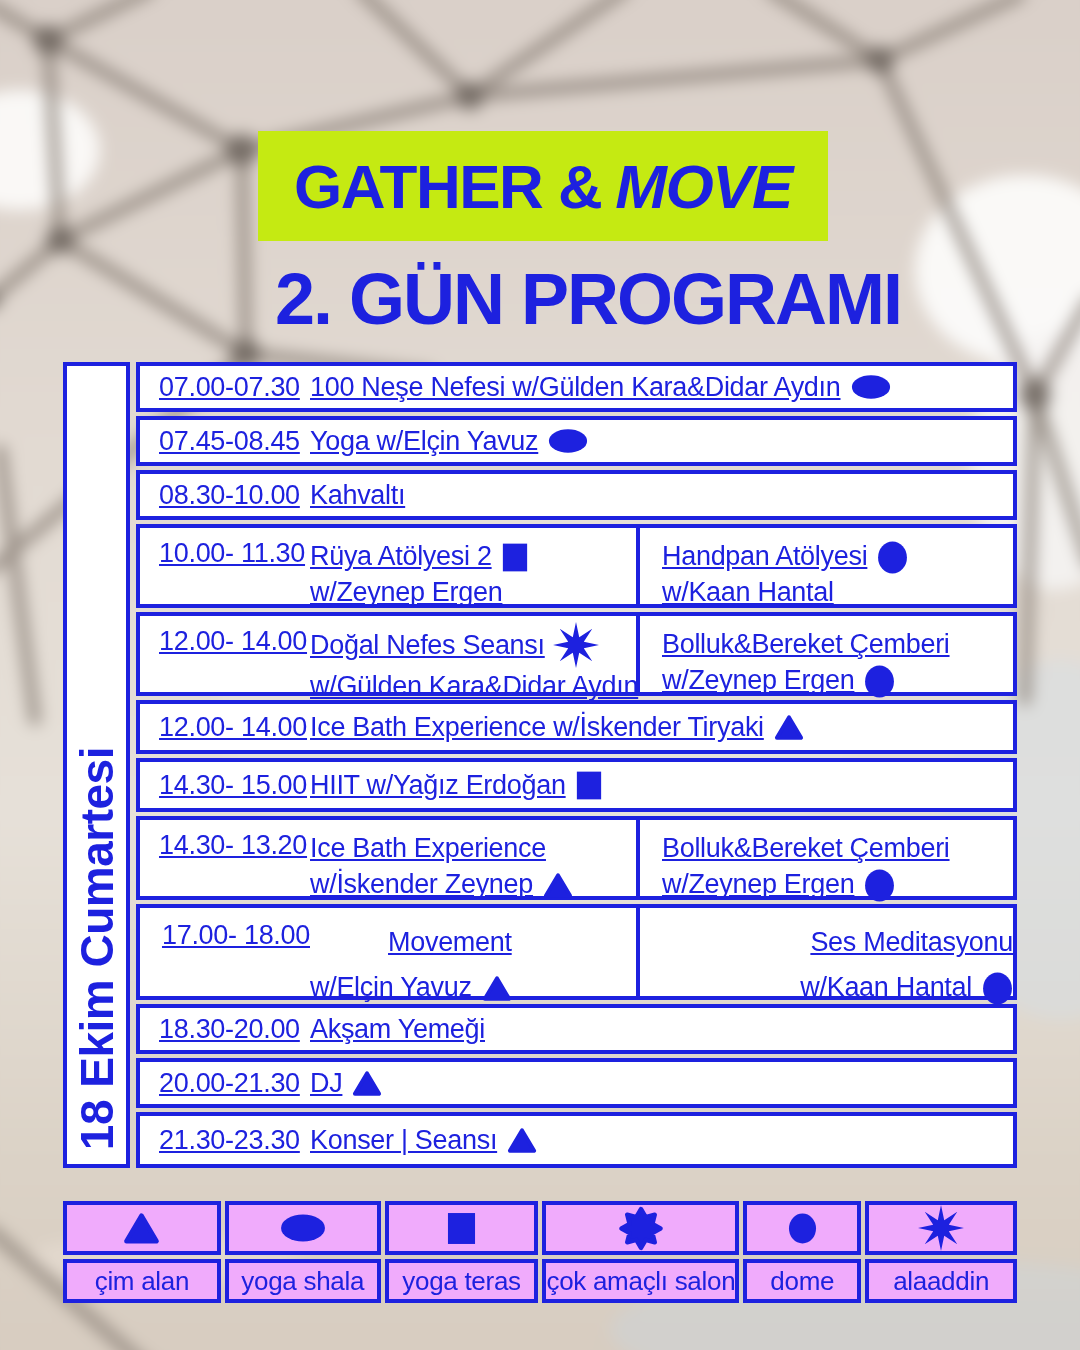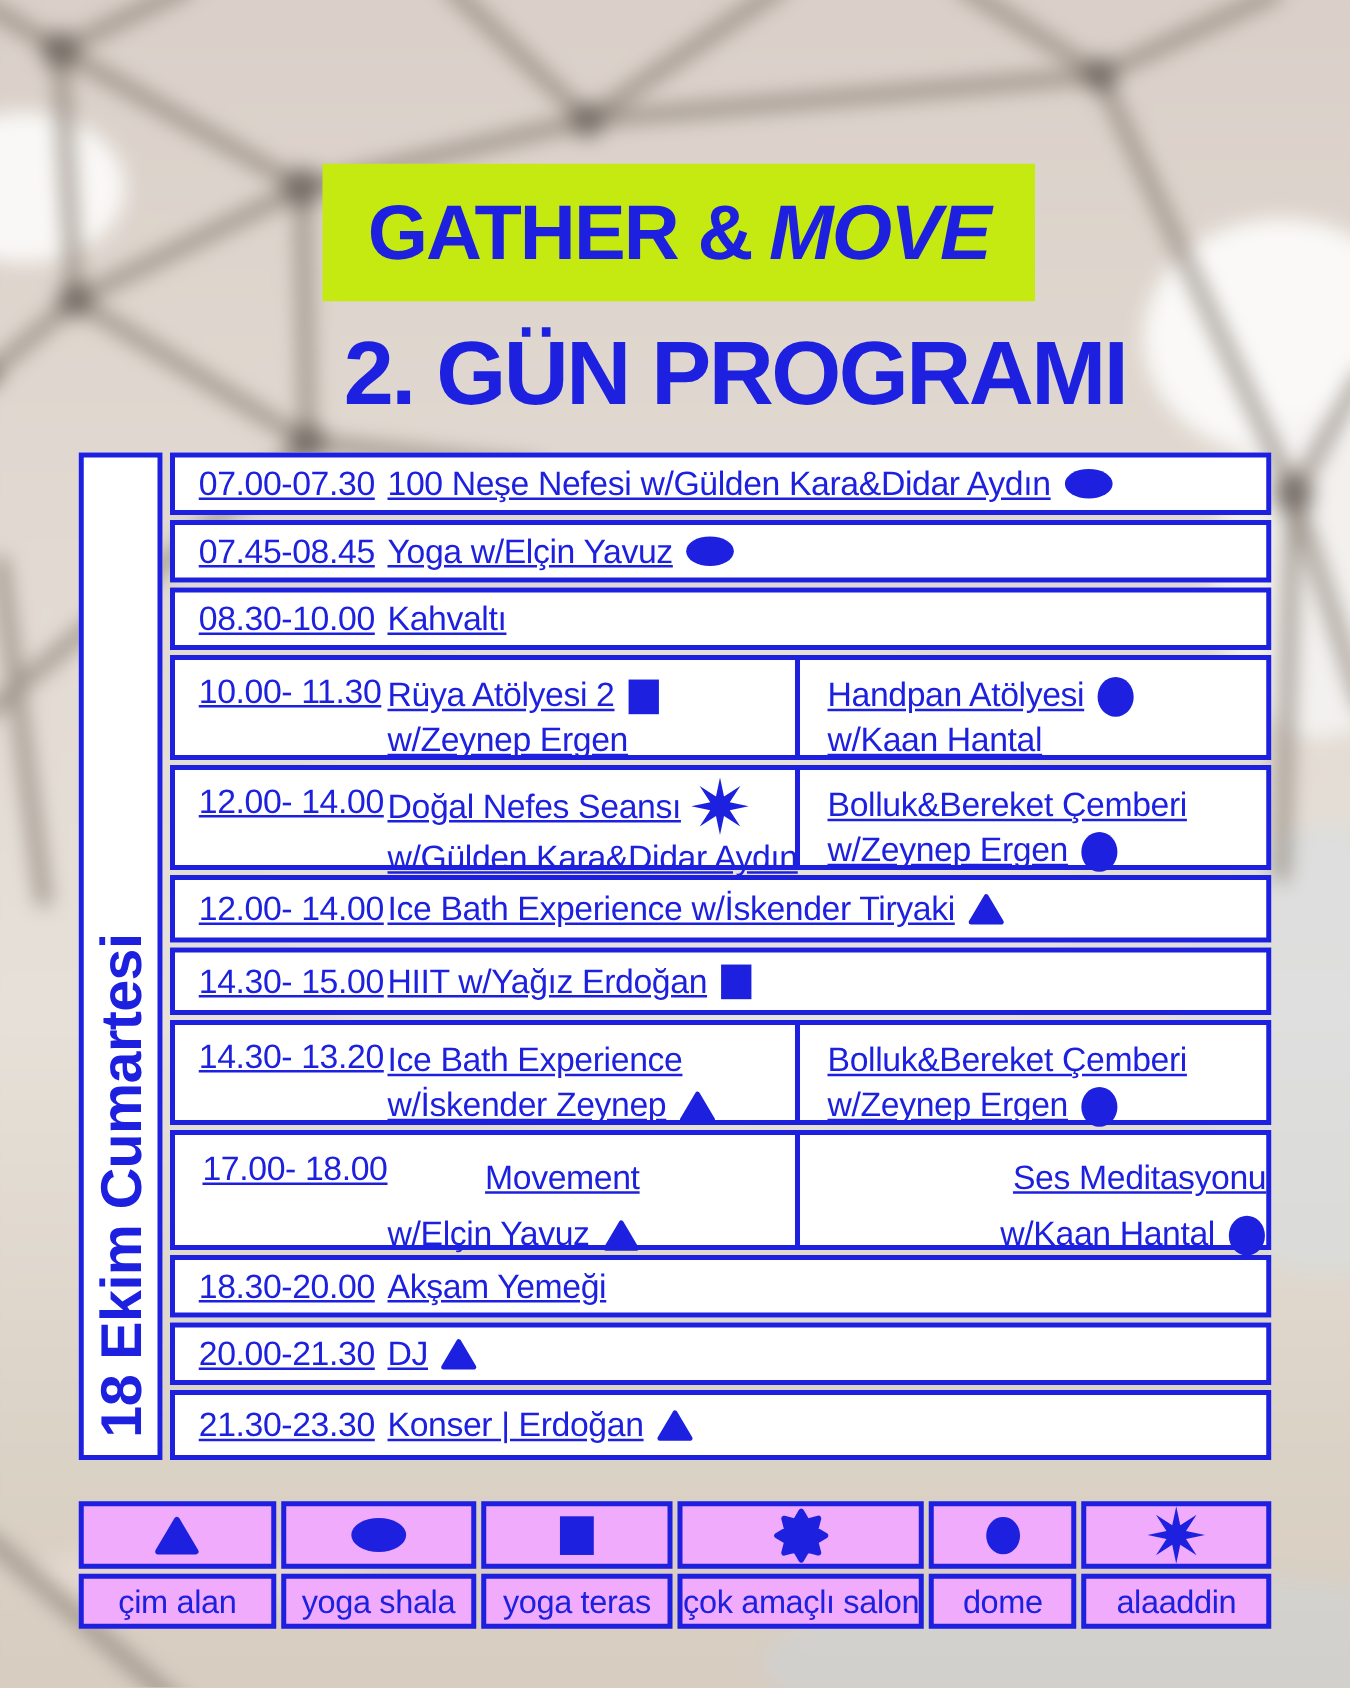--- a/index.html
+++ b/index.html
@@ -285,21 +285,21 @@
           <span>DJ</span>
           <svg class="icon i-tri">
               <use href="#sym-tri"></use>
             </svg>
         </div>
       </div>
 
       <div class="row h56">
         <div class="time">21.30-23.30</div>
         <div class="act">
-          <span>Konser | Erdoğan</span>
+          <span>Konser | Seansı</span>
           <svg class="icon i-tri">
               <use href="#sym-tri"></use>
             </svg>
         </div>
       </div>
 
     </div>
   </div>
 
   <div class="legend">

